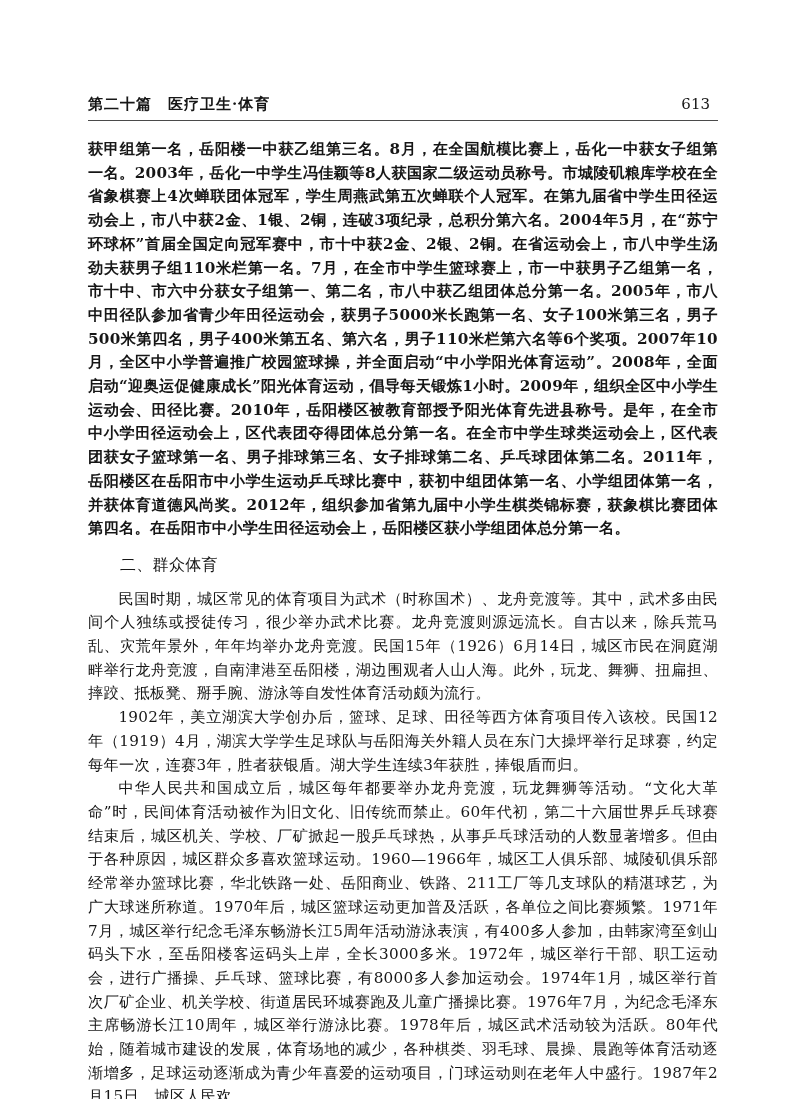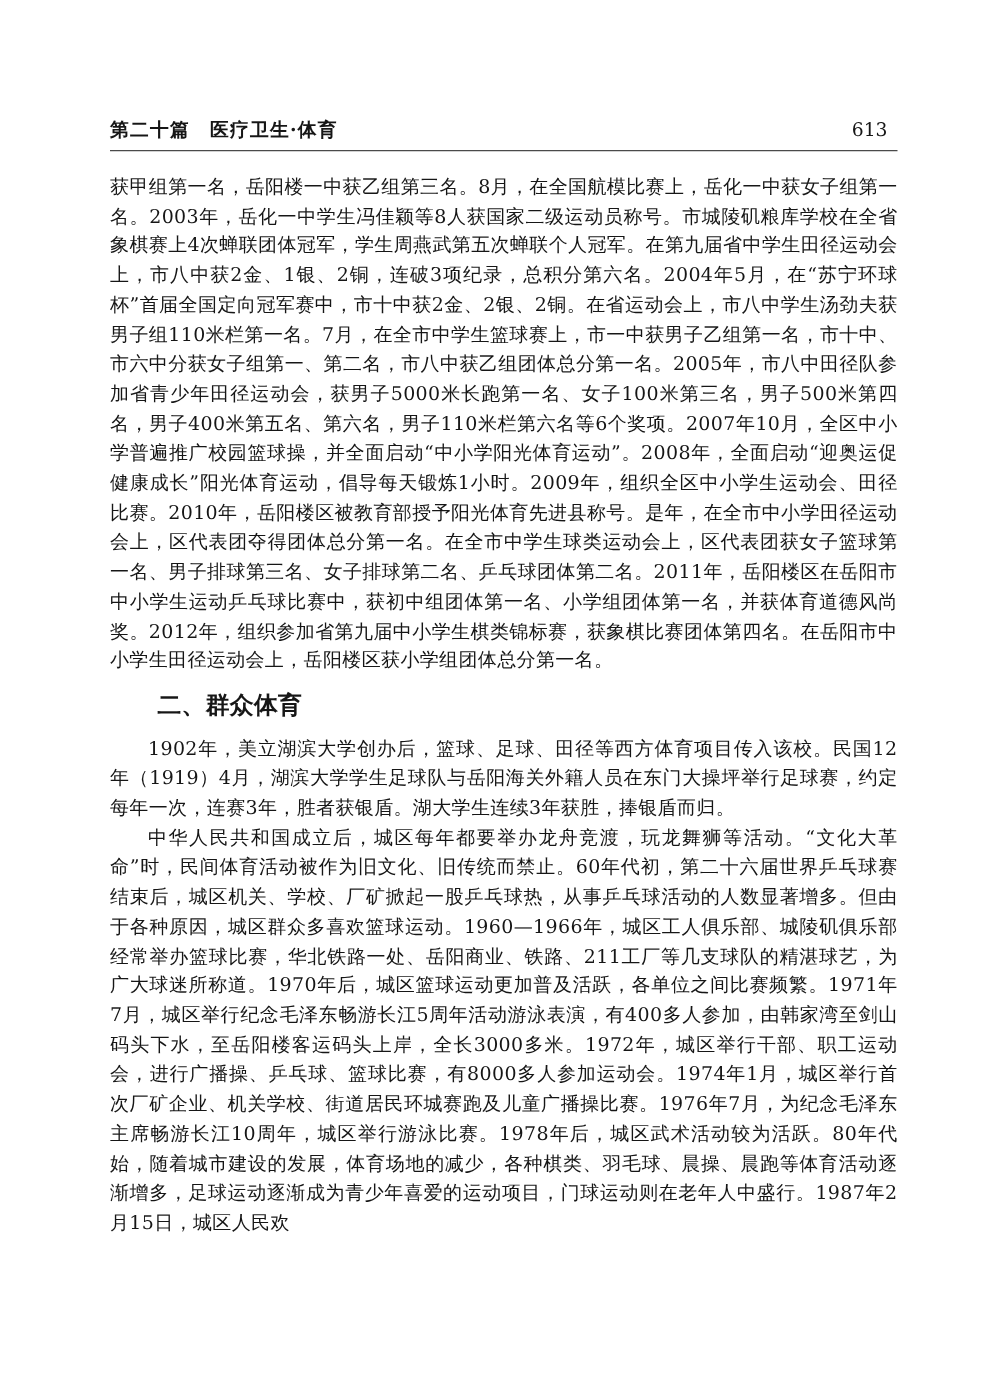--- a/index.html
+++ b/index.html
@@ -45,25 +45,25 @@
   }
   .page-body {
     margin-top: 17px;
     font-size: 15.2px;
     line-height: 23.7px;
     text-align: justify;
     text-justify: inter-ideograph;
     letter-spacing: 0.3px;
   }
   .para { text-indent: 2em; }
-  .para.no-indent { text-indent: 0; }
+  .para.no-indent { text-indent: 0; font-weight: bold; }
   .sub-heading {
-    font-size: 19px;
+    font-size: 16px;
     line-height: 23.7px;
-    font-weight: bold;
+    font-weight: normal;
     text-indent: 2em;
     margin: 12px 0 11px 0;
   }
   .underlined {
     text-decoration-thickness: 1px;
     text-underline-offset: 2px;
   }
 </style>
 </head>
 <body>
@@ -77,20 +77,21 @@
     </div>
     <div class="header-rule"></div>
   </header>
 
   <main class="page-body">
 
     <p class="para no-indent">获甲组第一名，岳阳楼一中获乙组第三名。8月，在全国航模比赛上，岳化一中获女子组第一名。2003年，岳化一中学生冯佳颖等8人获国家二级运动员称号。市城陵矶粮库学校在全省象棋赛上4次蝉联团体冠军，学生周燕武第五次蝉联个人冠军。在第九届省中学生田径运动会上，市八中获2金、1银、2铜，连破3项纪录，总积分第六名。2004年5月，在“苏宁环球杯”首届全国定向冠军赛中，市十中获2金、2银、2铜。在省运动会上，市八中学生汤劲夫获男子组110米栏第一名。7月，在全市中学生篮球赛上，市一中获男子乙组第一名，市十中、市六中分获女子组第一、第二名，市八中获乙组团体总分第一名。2005年，市八中田径队参加省青少年田径运动会，获男子5000米长跑第一名、女子100米第三名，男子500米第四名，男子400米第五名、第六名，男子110米栏第六名等6个奖项。2007年10月，全区中小学普遍推广校园篮球操，并全面启动“中小学阳光体育运动”。2008年，全面启动“迎奥运促健康成长”阳光体育运动，倡导每天锻炼1小时。2009年，组织全区中小学生运动会、田径比赛。2010年，岳阳楼区被教育部授予阳光体育先进县称号。是年，在全市中小学田径运动会上，区代表团夺得团体总分第一名。在全市中学生球类运动会上，区代表团获女子篮球第一名、男子排球第三名、女子排球第二名、乒乓球团体第二名。2011年，岳阳楼区在岳阳市中小学生运动乒乓球比赛中，获初中组团体第一名、小学组团体第一名，并获体育道德风尚奖。2012年，组织参加省第九届中小学生棋类锦标赛，获象棋比赛团体第四名。在岳阳市中小学生田径运动会上，岳阳楼区获小学组团体总分第一名。</p>
 
     <h3 class="sub-heading">二、群众体育</h3>
 
+    <p class="para">民国时期，城区常见的体育项目为武术（时称国术）、龙舟竞渡等。其中，武术多由民间个人独练或授徒传习，很少举办武术比赛。龙舟竞渡则源远流长。自古以来，除兵荒马乱、灾荒年景外，年年均举办龙舟竞渡。民国15年（1926）6月14日，城区市民在洞庭湖畔举行龙舟竞渡，自南津港至岳阳楼，湖边围观者人山人海。此外，玩龙、舞狮、扭扁担、摔跤、抵板凳、掰手腕、游泳等自发性体育活动颇为流行。</p>
 
     <p class="para">1902年，美立湖滨大学创办后，篮球、足球、田径等西方体育项目传入该校。民国12年（1919）4月，湖滨大学学生足球队与岳阳海关外籍人员在东门大操坪举行足球赛，约定每年一次，连赛3年，胜者获银盾。湖大学生连续3年获胜，捧银盾而归。</p>
 
     <p class="para"><span>中华人民共和国成立后，城区每年都要举办龙舟竞渡，玩龙舞狮等活动。“文化大革命”时，民间体育活动被作为旧文化、旧传统而禁止。60年代初，第二十六届世界乒乓球赛结束后，城区机关、学校、厂矿掀起一股</span><span class="underlined">乒乓球热，从事乒乓球活动的人数显</span><span>著增多。但由于各种原因，城区群众多喜欢篮球运动。1960—1966年，城区工人俱乐部、城陵矶俱乐部经常举办篮球比赛，华北铁路一处、岳阳商业、铁路、211工厂等几支球队的精湛球艺，为广大球迷所称道。1970年后，城区篮球运动更加普及活跃，各单位之间比赛频繁。1971年7月，城区举行纪念毛泽东畅游长江5周年活动游泳表演，有400多人参加，由韩家湾至剑山码头下水，至岳阳楼客运码头上岸，全长3000多米。1972年，城区举行干部、职工运动会，进行广播操、乒乓球、篮球比赛，有8000多人参加运动会。1974年1月，城区举行首次厂矿企业、机关学校、街道居民环城赛跑及儿童广播操比赛。1976年7月，为纪念毛泽东主席畅游长江10周年，城区举行游泳比赛。1978年后，城区武术活动较为活跃。80年代始，随着城市建设的发展，体育场地的减少，各种棋类、羽毛球、晨操、晨跑等体育活动逐渐增多，足球运动逐渐成为青少年喜爱的运动项目，门球运动则在老年人中盛行。1987年2月15日，城区人民欢</span></p>
 
   </main>
 
 </div>
 
 </body></html>

